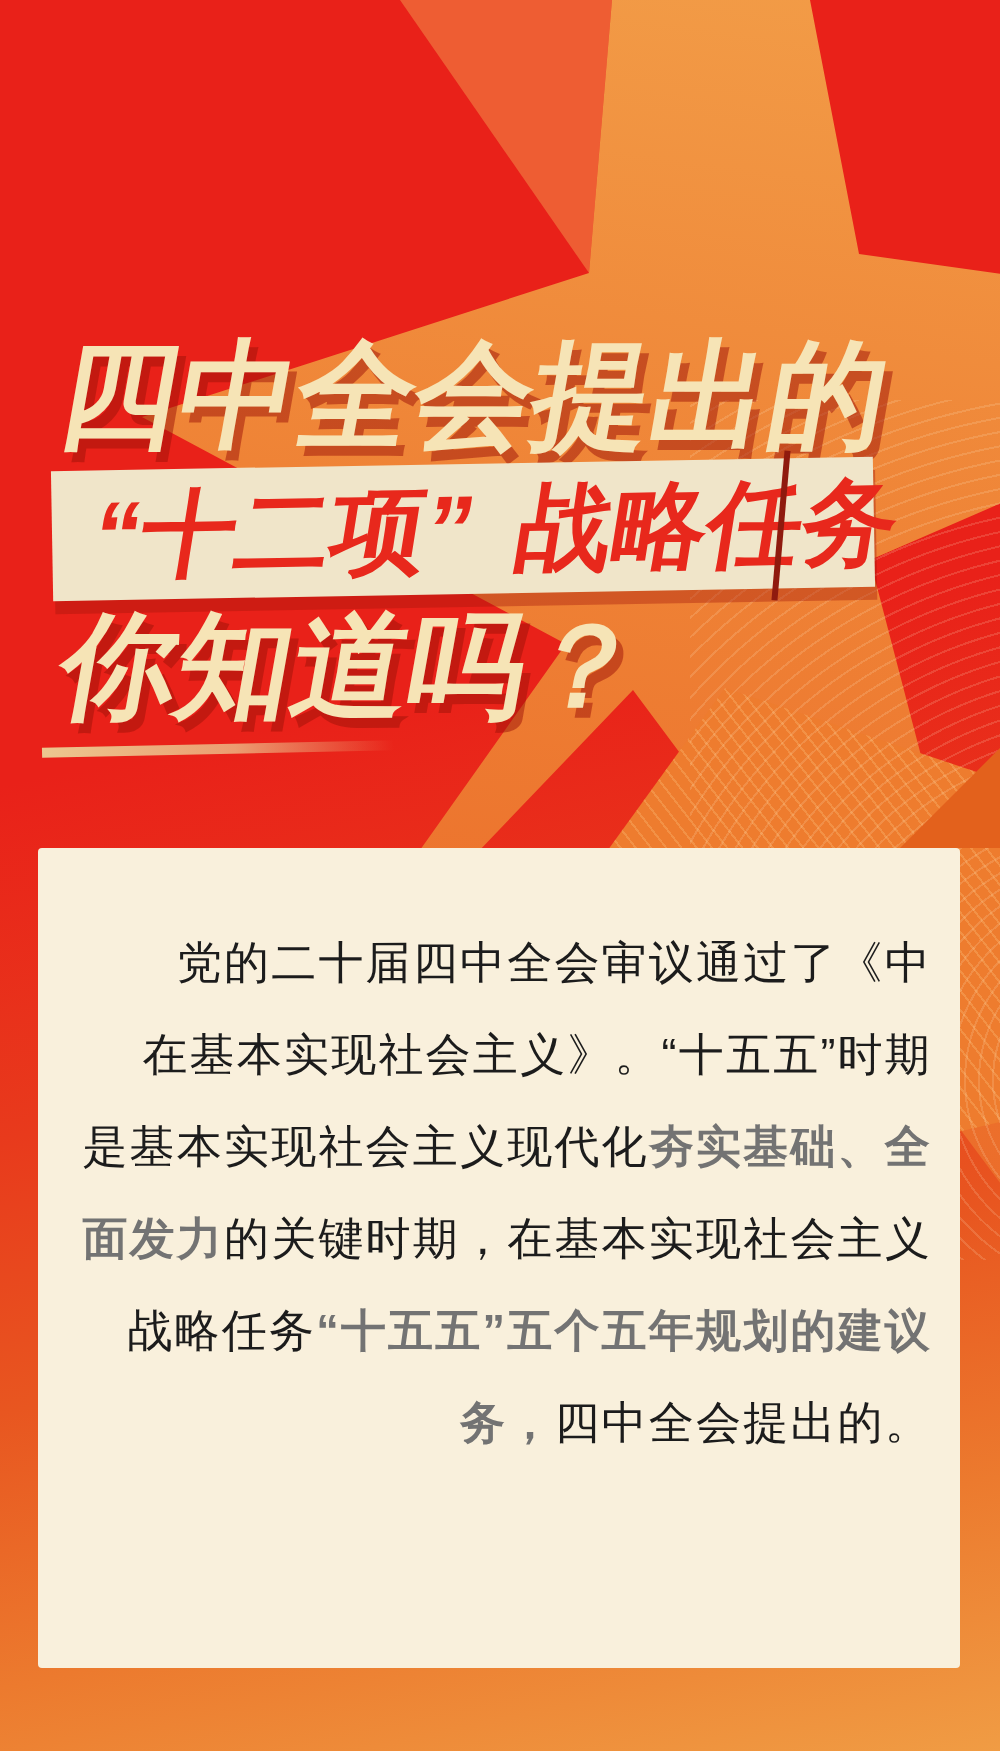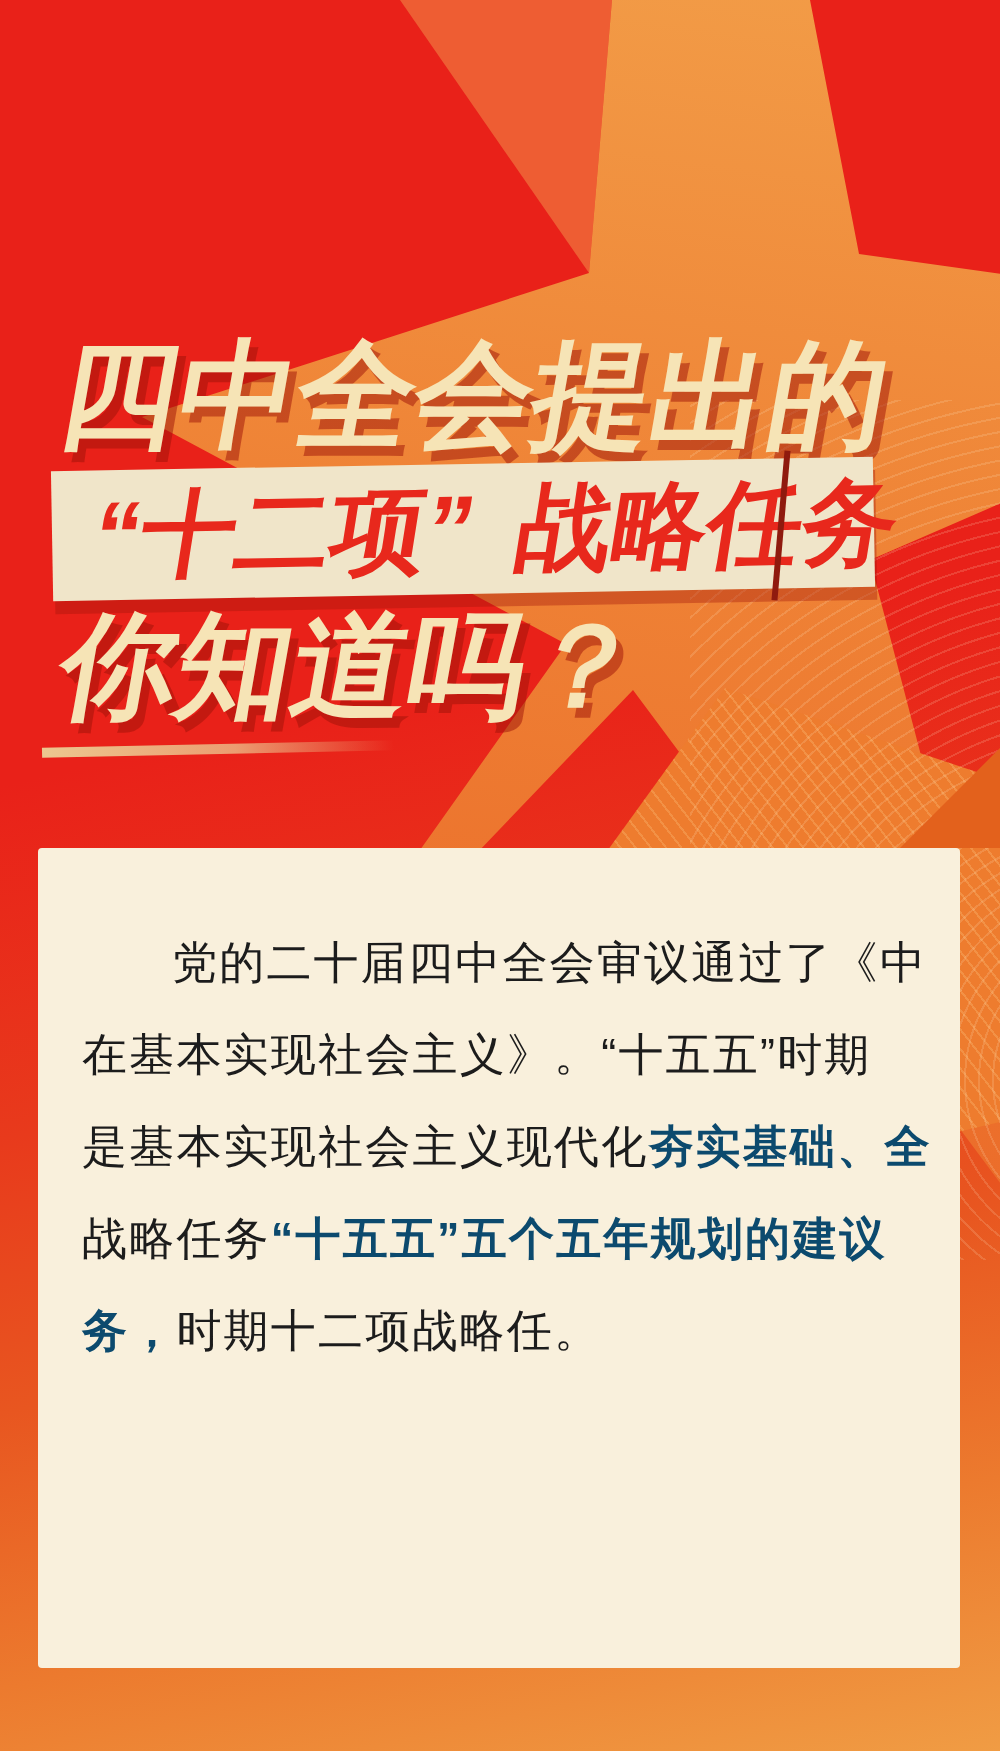--- a/index.html
+++ b/index.html
@@ -34,23 +34,23 @@
   .t3{position:absolute;left:62px;top:608px;margin:0;font-size:116px;line-height:1;
       font-weight:900;color:#f6e4b6;transform:skewX(-10deg);
       text-shadow:9px 10px 0 rgba(158,18,8,.5);white-space:nowrap;}
   .divider{position:absolute;left:42px;top:744px;width:352px;height:10px;
       transform:rotate(-1.2deg);
       background:linear-gradient(90deg,#ecc78f 0%,rgba(236,199,143,.75) 55%,rgba(236,199,143,0) 100%);}
   
   .card{position:absolute;left:38px;top:848px;width:922px;height:820px;background:#f9f0dc;
       border-radius:4px;}
   .body-text{position:absolute;left:44px;top:69px;right:28px;color:#1c1c1c;}
-  .line{height:92px;line-height:92px;font-size:45px;letter-spacing:2.2px;white-space:nowrap;}
+  .line{height:92px;line-height:92px;font-size:45px;letter-spacing:2.2px;white-space:nowrap;text-align:right;}
   .line.indent{text-indent:2em;}
-  .line .em{color:#0c4a6e;font-weight:bold;}
+  .line .em{color:#737373;font-weight:bold;}
 </style>
 </head>
 <body>
 
 <div class="page">
   <div class="bg"></div>
   <div class="star"></div>
   <div class="sheen"></div>
   <div class="stripes"></div>
   <div class="rings"></div>
@@ -69,17 +69,18 @@
 
     <h1 class="t3">你知道吗？</h1>
     <div class="divider"></div>
   </header>
 
   <main class="card">
     <div class="body-text">
         <div class="line indent"><span>党的二十届四中全会审议通过了《中</span></div>
         <div class="line"><span>在基本实现社会主义》。“十五五”时期</span></div>
         <div class="line"><span>是基本实现社会主义现代化</span><span class="em">夯实基础、全</span></div>
+        <div class="line"><span class="em">面发力</span><span>的关键时期，在基本实现社会主义</span></div>
         <div class="line"><span>战略任务</span><span class="em">“十五五”五个五年规划的建议</span></div>
-        <div class="line"><span class="em">务，</span><span>时期十二项战略任。</span></div>
+        <div class="line"><span class="em">务，</span><span>四中全会提出的。</span></div>
       </div>
   </main>
 </div>
 
 </body></html>

